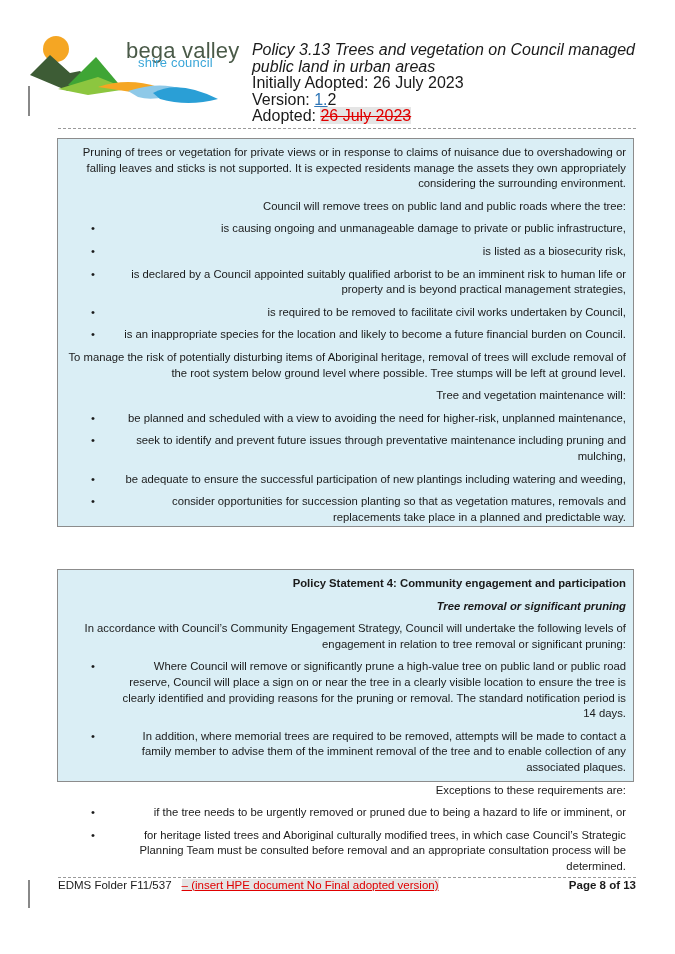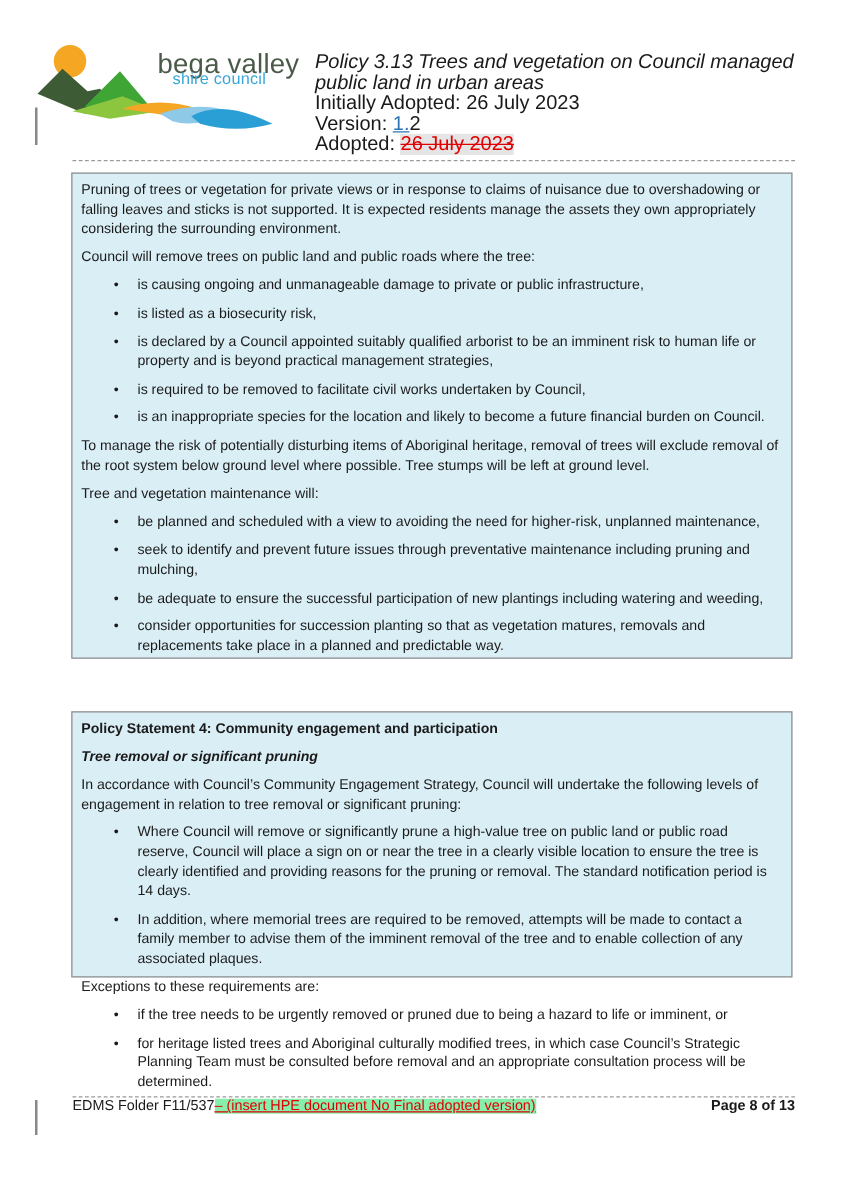--- a/index.html
+++ b/index.html
@@ -8,29 +8,29 @@
   .logo { position:absolute; left:28px; top:33px; width:220px; height:70px; }
   .logo-text1 { position:absolute; left:98px; top:5px; font-size:22px; color:#4a5a48; letter-spacing:0.2px; }
   .logo-text2 { position:absolute; left:110px; top:22px; font-size:13px; color:#3aa6d8; letter-spacing:0.2px; }
   .change-bar { position:absolute; left:28px; width:2px; background:#888; }
   .header-right { position:absolute; right:40px; top:42px; text-align:left; font-size:16px; line-height:16.5px; }
   .header-right .italic { font-style:italic; }
   .link-num { color:#2e75b6; text-decoration:underline; }
   .strike-hl { background:#e5e5e5; color:#e00000; text-decoration:line-through; }
   .rule { position:absolute; left:58px; width:578px; border-top:1px dashed #9a9a9a; height:0; }
   .box { position:absolute; left:57px; width:577px; background:#daeef5; border:1px solid #8c8c8c;
-         box-sizing:border-box; padding:6px 7px; font-size:11.3px; line-height:15.6px; }
+         box-sizing:border-box; padding:6px 7px; font-size:11.3px; line-height:15.6px;text-align:right; }
   .box p { margin:0 0 7px 0; }
   .box ul { margin:0 0 7px 0; padding:0; list-style:none; }
   .box li { position:relative; padding-left:45px; margin-bottom:7px; }
   .box li .bullet { position:absolute; left:26px; top:0; }
   .bold { font-weight:bold; }
   .bolditalic { font-weight:bold; font-style:italic; }
   .footer { position:absolute; left:58px; top:879px; width:578px; font-size:11.5px; }
-  .footer .hl { background:#86efac; color:#e00000; text-decoration:underline; }
+  .footer .hl { background:#e5e5e5; color:#e00000; text-decoration:underline; margin-left:10px; }
   .footer .page { position:absolute; right:0; top:0;font-weight:bold; }
 </style>
 </head>
 <body>
 
 <div class="logo">
   <svg width="100" height="70" viewBox="0 0 100 70" style="position:absolute;left:0;top:0;">
     <circle cx="28" cy="16" r="13" fill="#f5a623"></circle>
     <path d="M2 42 L22 22 L42 40 L52 38 L60 46 L40 58 Z" fill="#3d5c35"></path>
     <path d="M40 52 L68 24 L90 50 L60 60 Z" fill="#3fa535"></path>

